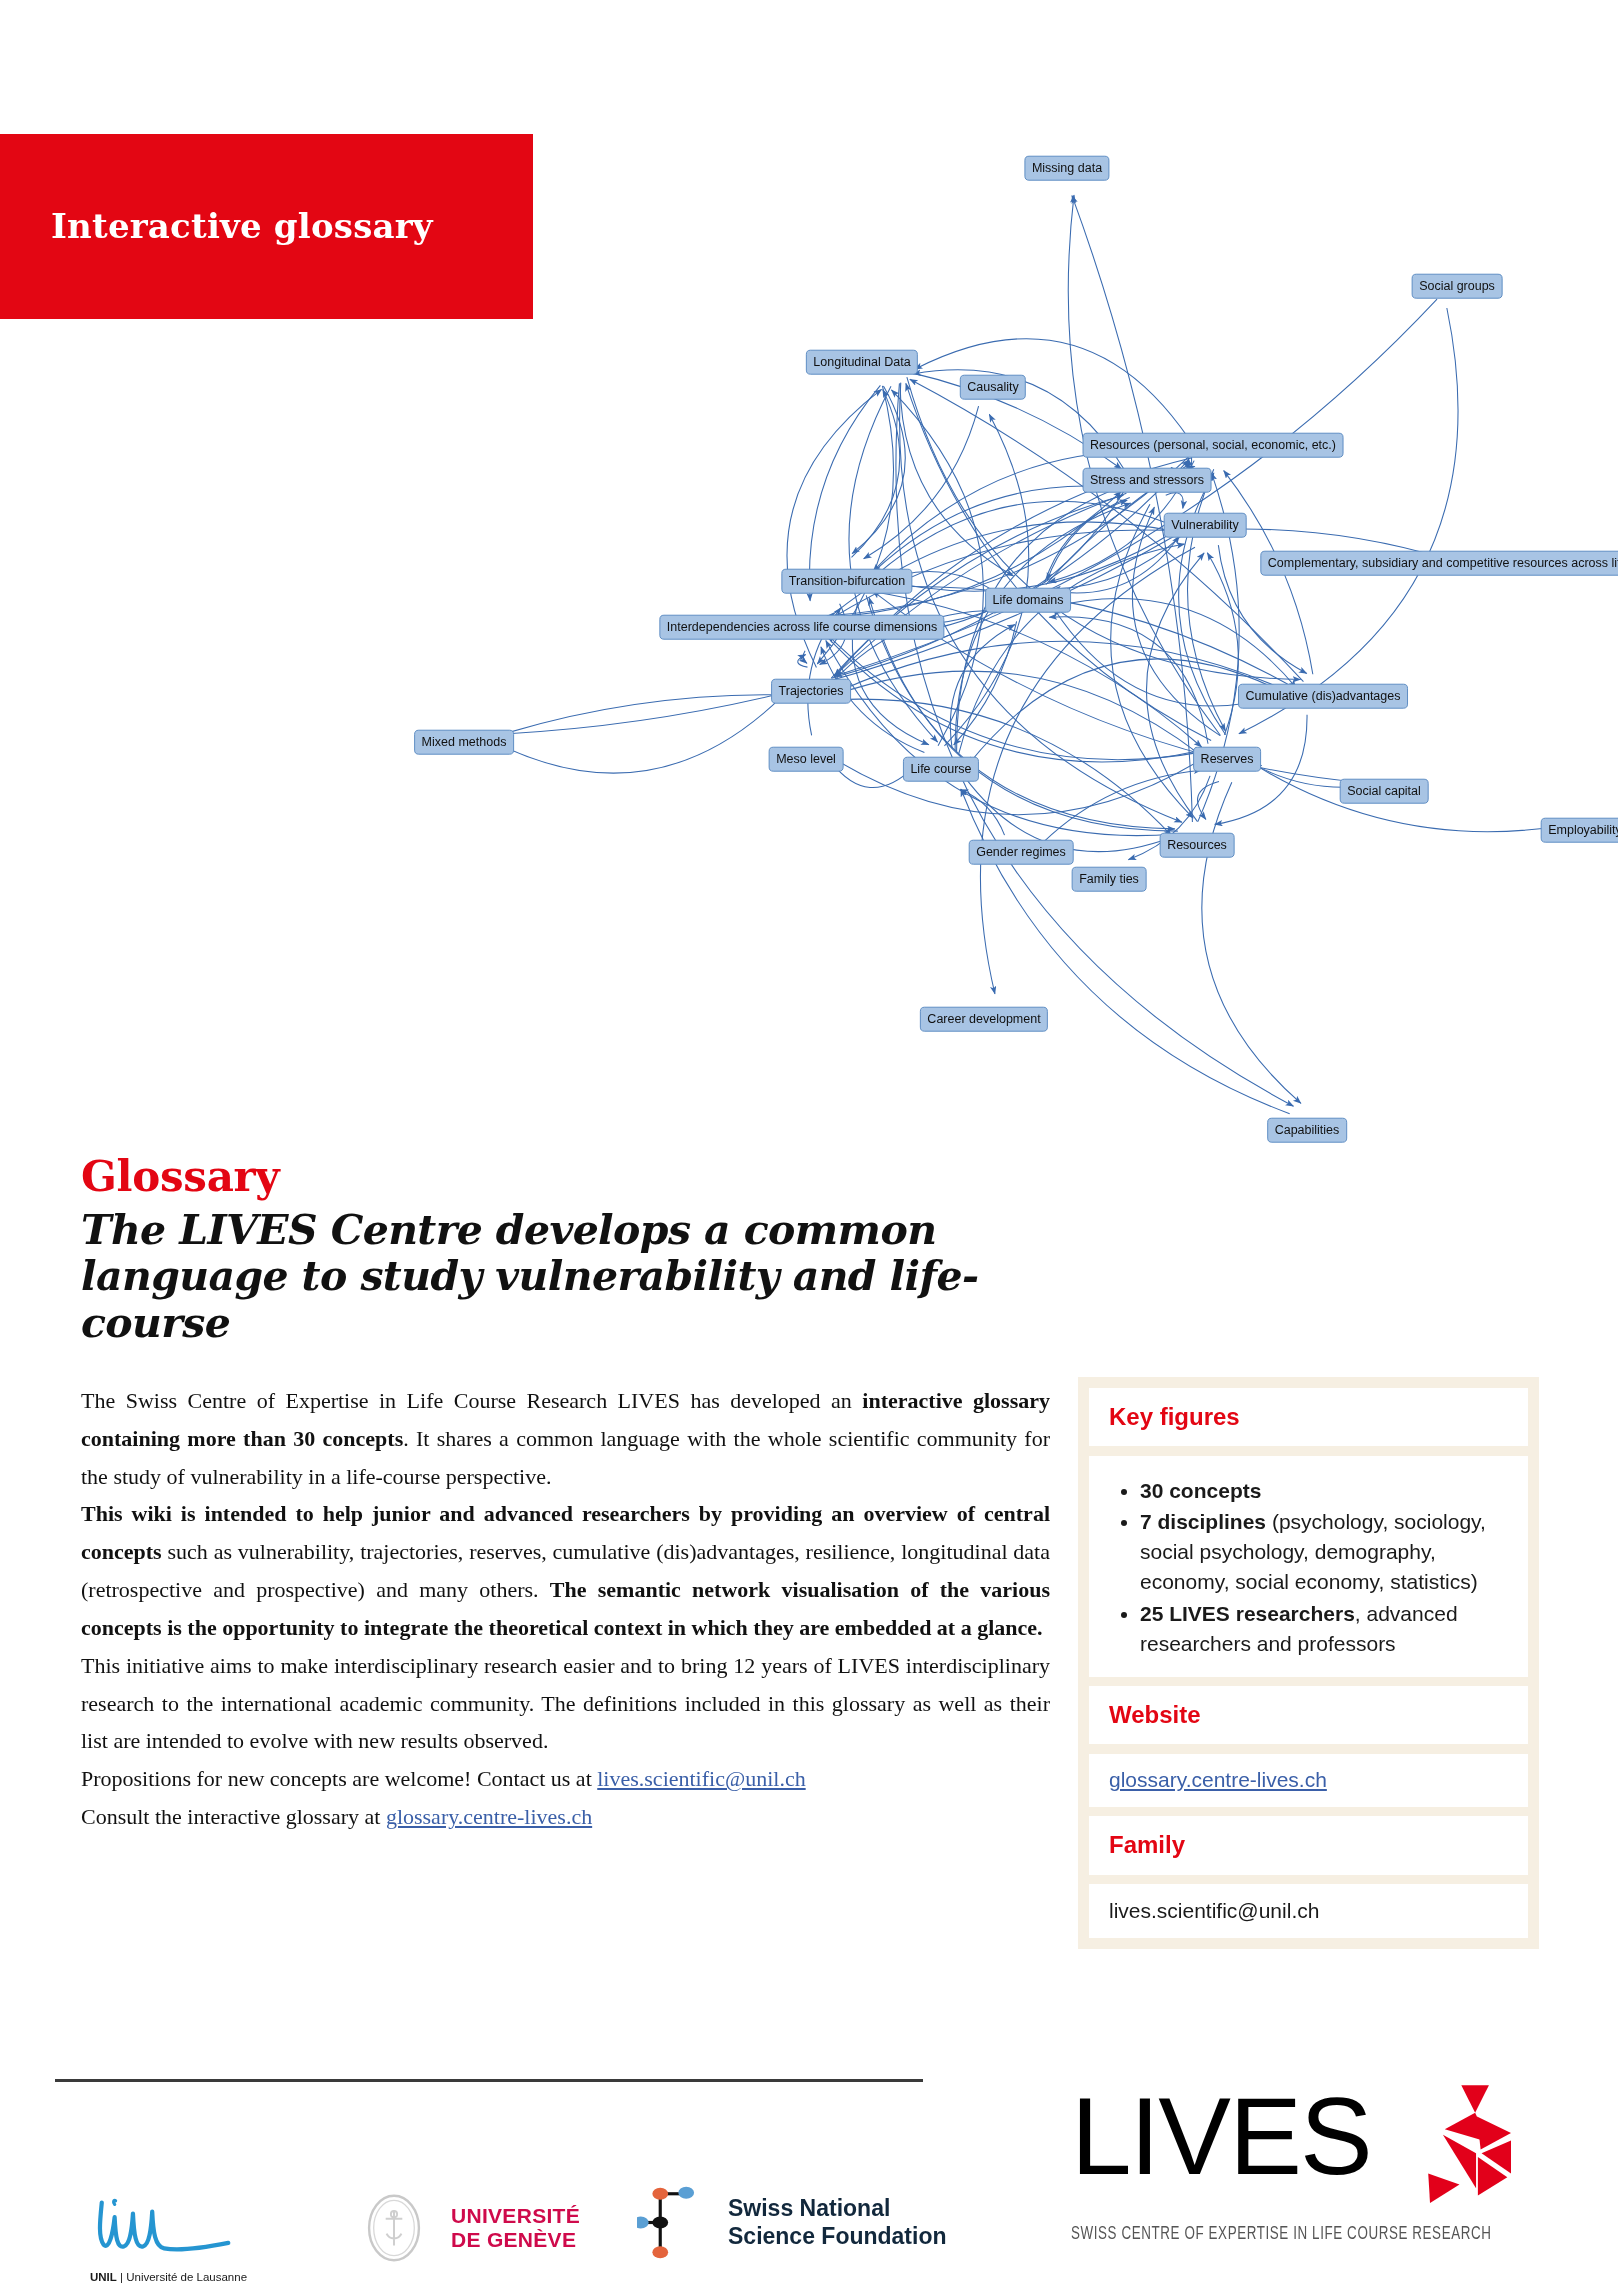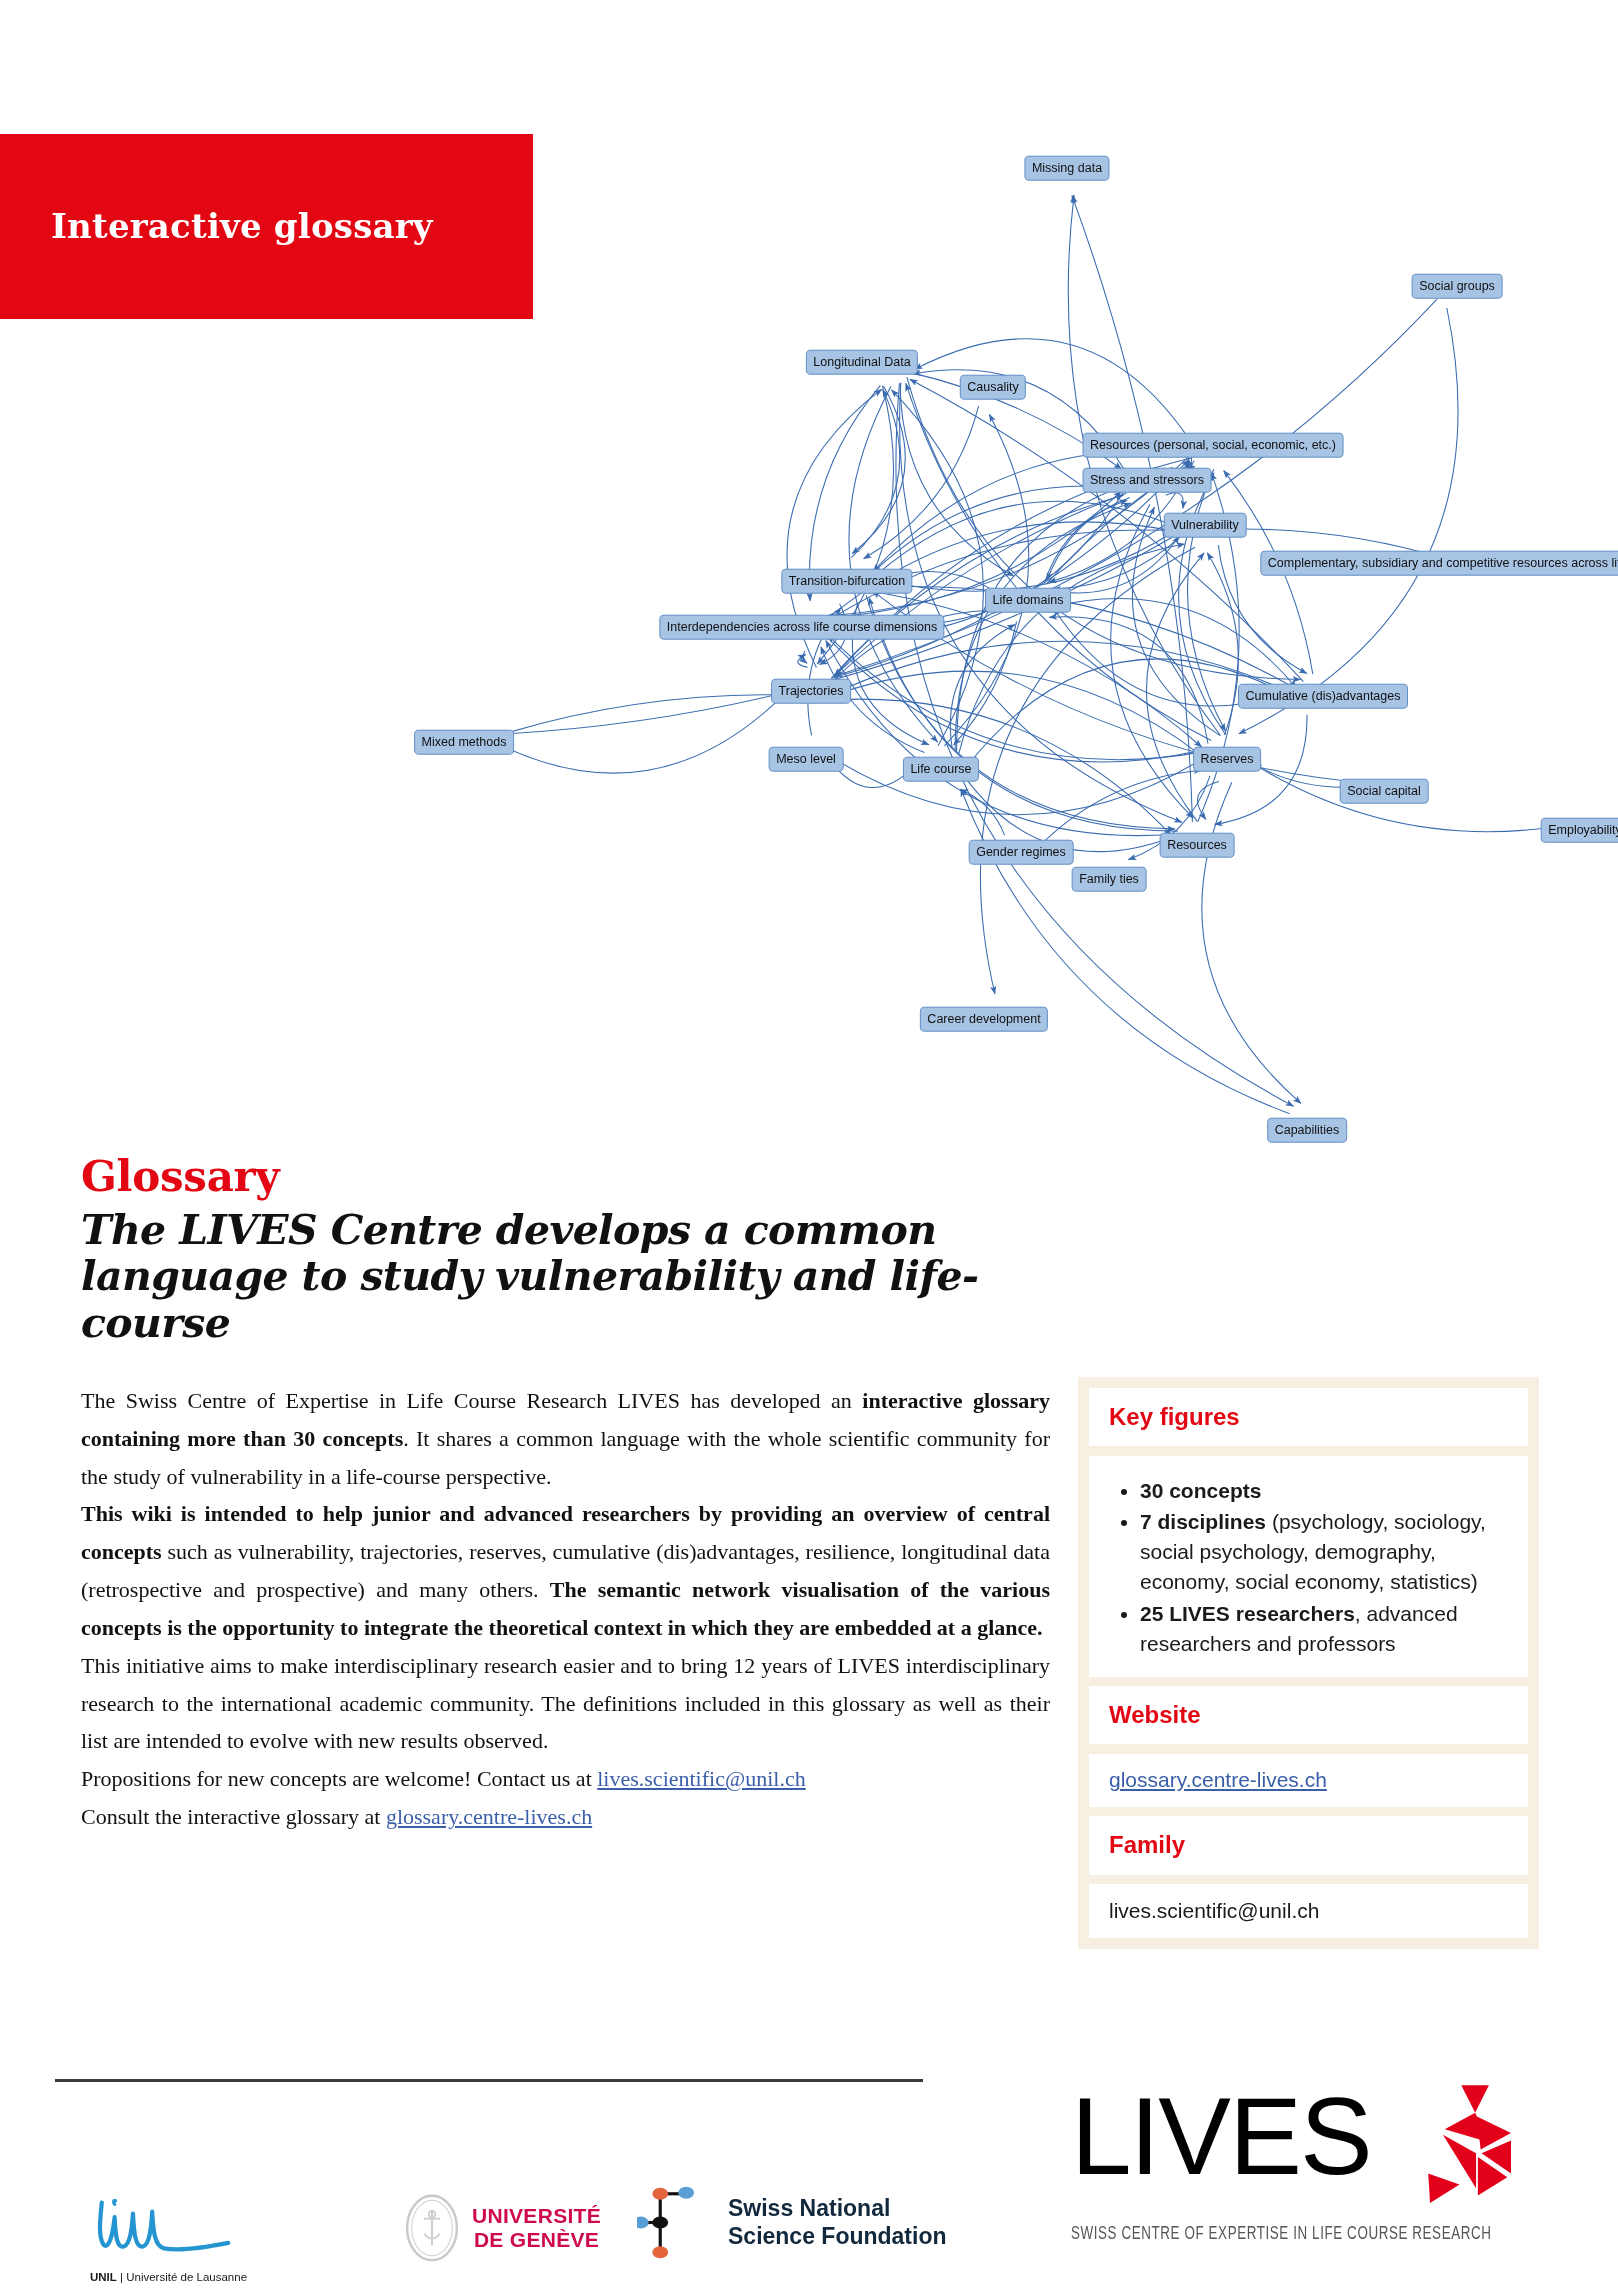--- a/index.html
+++ b/index.html
@@ -47,21 +47,21 @@
   .card .plain{font-family:"Liberation Sans",sans-serif;font-size:21px;color:#1a1a1a;}
   .card a.web{font-family:"Liberation Sans",sans-serif;font-size:21px;color:#3a5fa8;
     text-decoration:underline;}
 
   
   .rule{position:absolute;left:55px;top:2079px;width:868px;height:2.8px;background:#3a3a3a;}
   .logo-unil{position:absolute;left:90px;top:2197px;}
   .unil-cap{font-family:"Liberation Sans",sans-serif;font-size:11.5px;color:#1a1a1a;
     margin-top:3.7px;white-space:nowrap;}
   .unil-cap b{font-weight:700;}
-  .logo-unige{position:absolute;left:396px;top:2192px;display:flex;align-items:center;gap:4px;text-align:center;}
+  .logo-unige{position:absolute;left:358px;top:2192px;display:flex;align-items:center;gap:21px;}
   .unige-txt{font-family:"Liberation Sans",sans-serif;font-weight:700;font-size:21px;
     color:#cf0a4b;line-height:1.12;letter-spacing:0.3px;}
   .logo-snsf{position:absolute;left:637px;top:2178px;display:flex;align-items:center;gap:13px;}
   .snsf-txt{font-family:"Liberation Sans",sans-serif;font-weight:700;font-size:23px;
     color:#12283c;line-height:1.2;white-space:nowrap;}
   .logo-lives{position:absolute;left:1071px;top:2090px;}
   .lives-word{font-family:"Liberation Sans",sans-serif;font-weight:400;font-size:109px;
     letter-spacing:-1.8px;color:#000000;line-height:.86;}
   .lives-sub{font-family:"Liberation Sans",sans-serif;font-size:13.4px;color:#555;
     letter-spacing:0.6px;margin-top:7.4px;white-space:nowrap;transform:scaleY(1.35);

